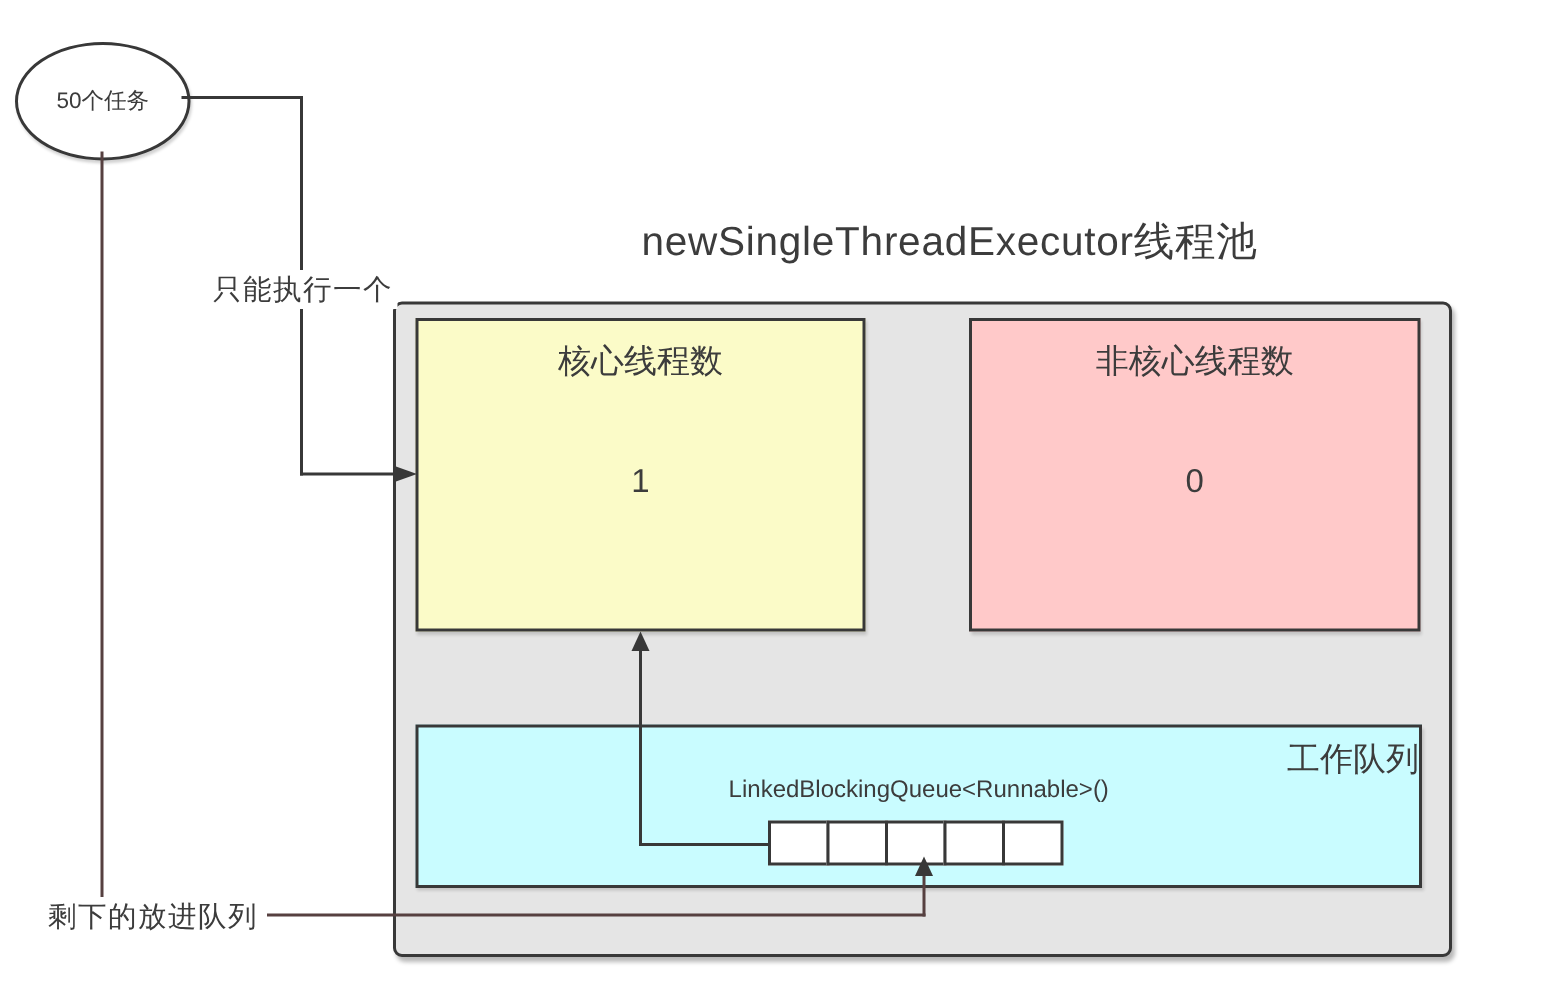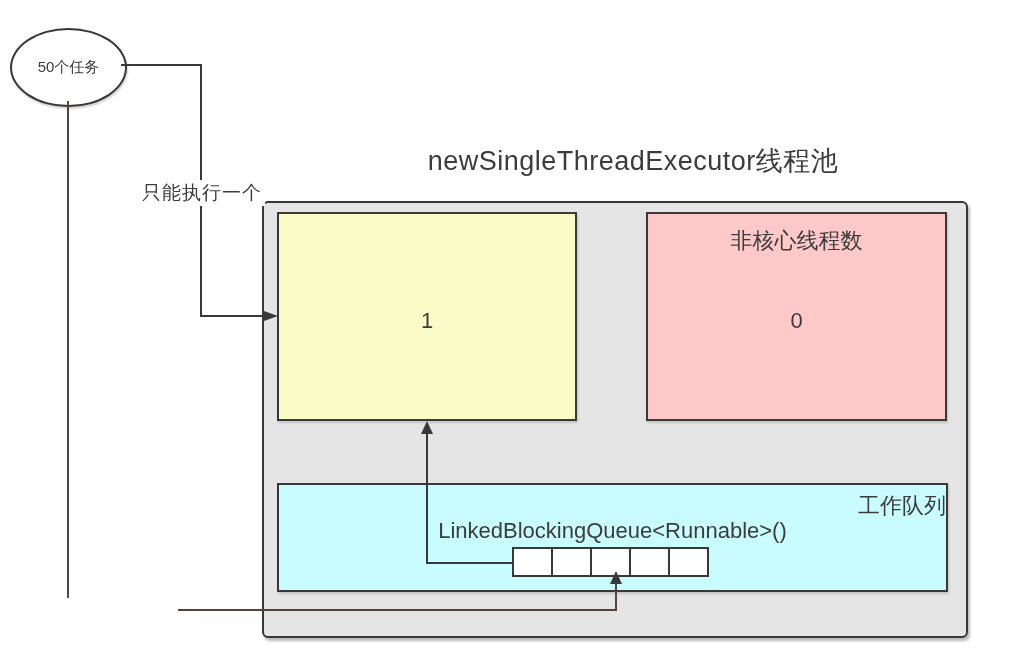--- a/index.html
+++ b/index.html
@@ -31,21 +31,21 @@
   .box{
     position:absolute;border:2px solid var(--stroke,#383838);
     box-shadow:1px 2px 2px rgba(0,0,0,0.15);z-index:2;
   }
   .box-core{left:277px;top:212px;width:296px;height:205px;background:var(--core-fill,#FBFBC8);}
   .box-noncore{left:646px;top:212px;width:297px;height:205px;background:var(--non-core-fill,#FFC9C9);}
   .box-queue{left:277px;top:483px;width:667px;height:105px;background:var(--queue-fill,#C9FCFF);}
   .box-title{position:absolute;left:0;right:0;top:12px;text-align:center;font-size:22px;}
   .box-value{position:absolute;left:0;right:0;top:94px;text-align:center;font-size:22px;}
   .queue-title{position:absolute;left:0;right:0;top:6px;text-align:right;font-size:22px;}
-  .queue-subtitle{position:absolute;left:0;right:0;top:33px;text-align:center;font-size:22px;}
+  .queue-subtitle{position:absolute;left:0;right:0;top:33px;text-align:center;font-size:16px;}
   .slots{
     position:absolute;left:512px;top:547px;height:30px;display:flex;z-index:3;
   }
   .qcell{
     width:41px;height:30px;background:#ffffff;
     border:2px solid var(--stroke,#383838);box-sizing:border-box;margin-left:-2px;
   }
   .qcell:first-child{margin-left:0;}
   
   .line{position:absolute;background:var(--stroke,#383838);z-index:4;}
@@ -66,20 +66,21 @@
 
   <div class="ellipse">
     <span>50个任务</span>
   </div>
 
   <div class="title">newSingleThreadExecutor线程池</div>
 
   <div class="container"></div>
 
   <div class="box box-core">
+    <div class="box-title">核心线程数</div>
     <div class="box-value">1</div>
   </div>
 
   <div class="box box-noncore">
     <div class="box-title">非核心线程数</div>
     <div class="box-value">0</div>
   </div>
 
   <div class="box box-queue">
     <div class="queue-title">工作队列</div>
@@ -102,14 +103,15 @@
   <div class="line-accent" style="left:67px;top:101px;width:2px;height:497px;"></div>
   <div class="line-accent" style="left:178px;top:609px;width:439px;height:2px;"></div>
   <div class="line-accent" style="left:615px;top:582px;width:2px;height:29px;"></div>
   <div class="arrow arrow-up" style="left:610px;top:571px;"></div>
 
   <div class="line" style="left:427px;top:562px;width:85px;height:2px;"></div>
   <div class="line" style="left:426px;top:432px;width:2px;height:132px;"></div>
   <div class="arrow arrow-up" style="left:421px;top:421px;"></div>
 
   <div class="edge-label masked" style="left:139px;top:180px;">只能执行一个</div>
+  <div class="edge-label" style="left:32px;top:598px;">剩下的放进队列</div>
 
 </div>
 
 </body></html>

